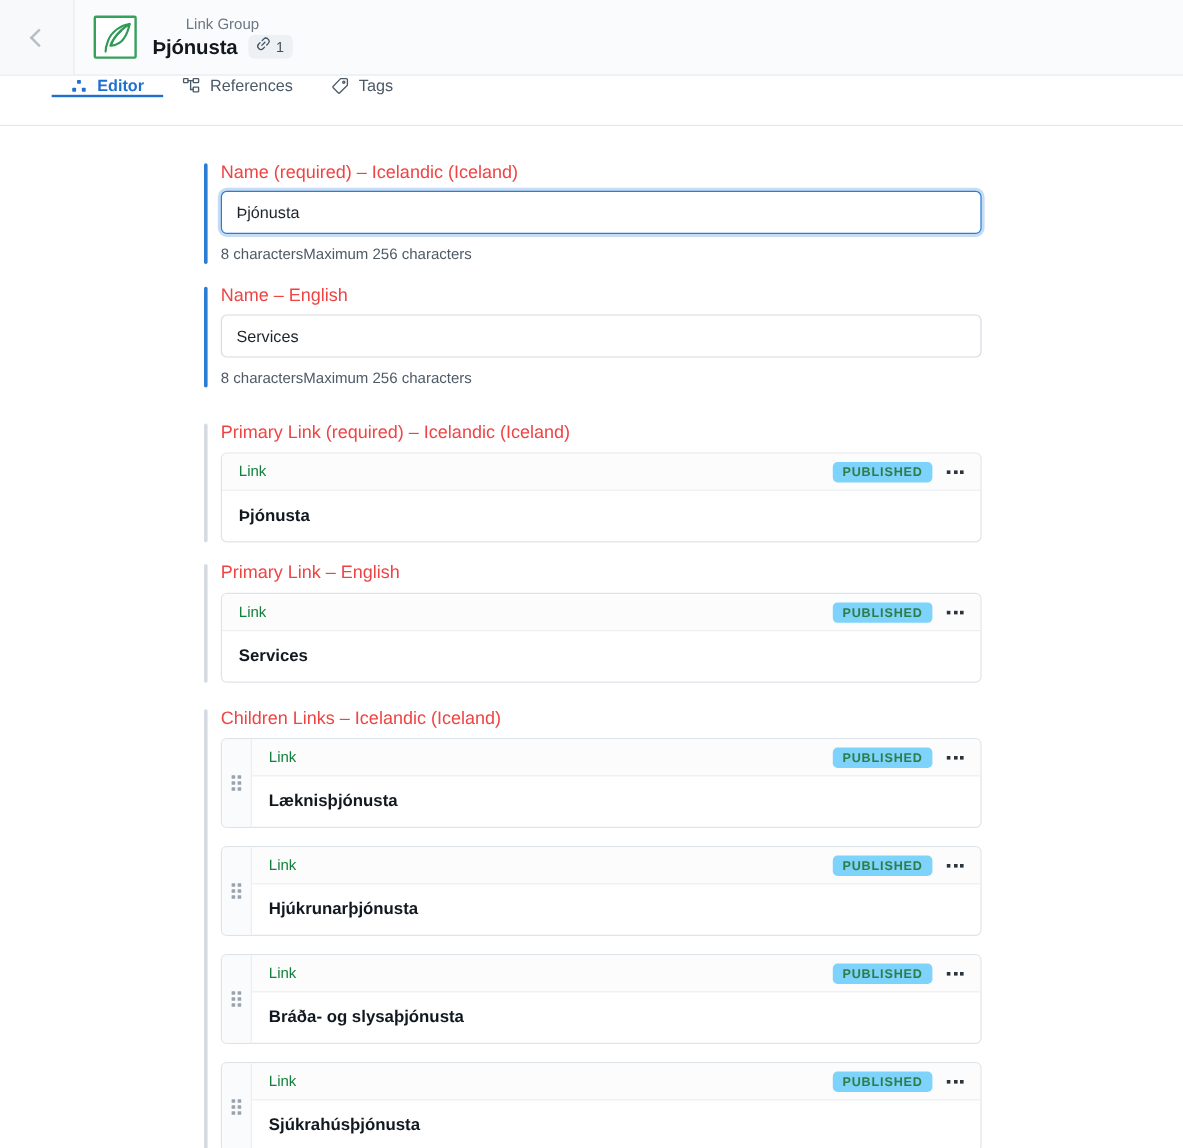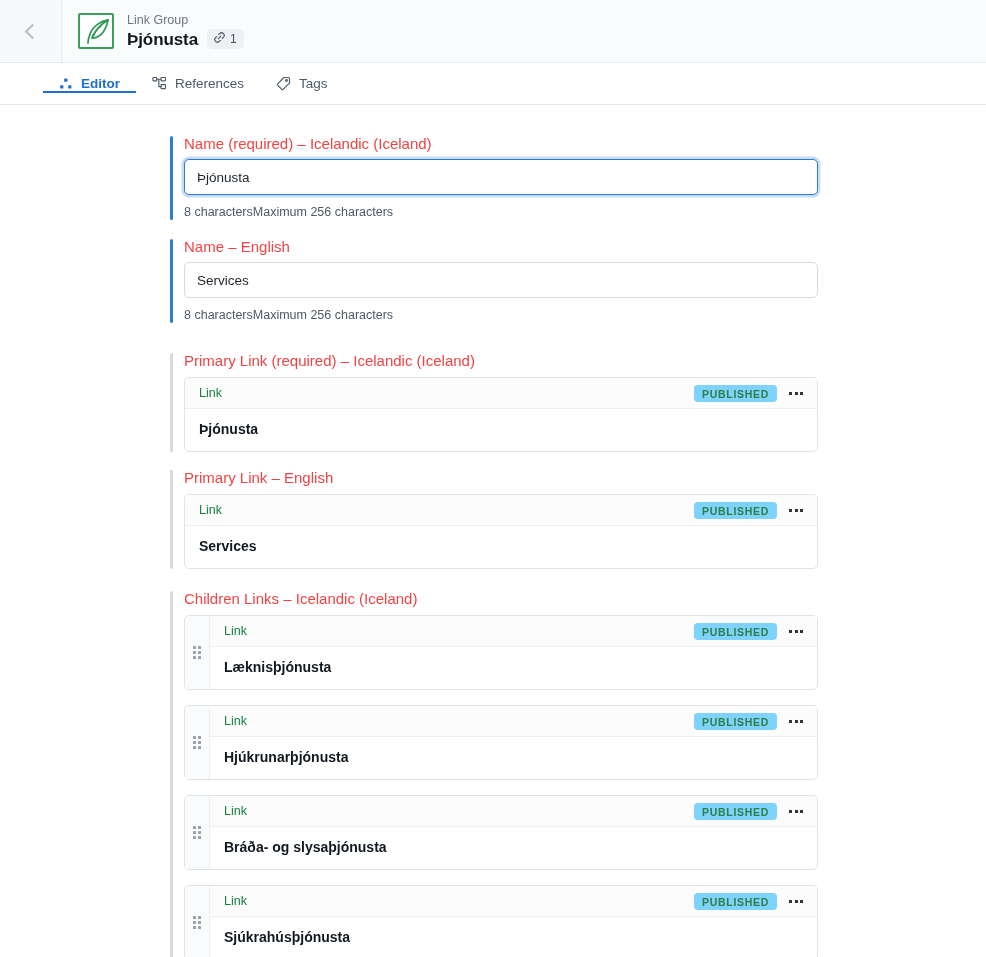--- a/index.html
+++ b/index.html
@@ -48,21 +48,21 @@
   }
   .entity-icon {
     width: 36px; height: 36px;
     border: 2px solid #36a15b;
     border-radius: 2px;
     position: relative;
     flex: 0 0 36px;
     background: #fff;
   }
   .entity-icon svg { position: absolute; left: 4px; top: 3px; }
-  .entity-text { display: flex; flex-direction: column; justify-content: center; gap: 1px; }
+  .entity-text { display: flex; flex-direction: column; justify-content: center; gap: 1px; text-align: center; }
   .entity-kind {
     font-size: 12.5px;
     color: #6b7783;
     line-height: 15px;
   }
   .entity-title-row { display: flex; align-items: center; gap: 9px; }
   .entity-title {
     font-size: 17px;
     font-weight: bold;
     color: #13181d;
@@ -80,21 +80,21 @@
     cursor: pointer;
   }
   .count-pill .num { font-size: 12px; color: #41505e; line-height: 14px; }
 
   
   .tabs {
     height: 42px;
     background: #ffffff;
     border-bottom: 1px solid #e4e9ed;
     display: flex;
-    align-items: center;
+    align-items: flex-start;
     padding-left: 43px;
     gap: 0px;
   }
   .tab {
     display: flex;
     align-items: center;
     gap: 8px;
     padding: 0 16px;
     font-size: 13.5px;
     color: #4c5a68;

